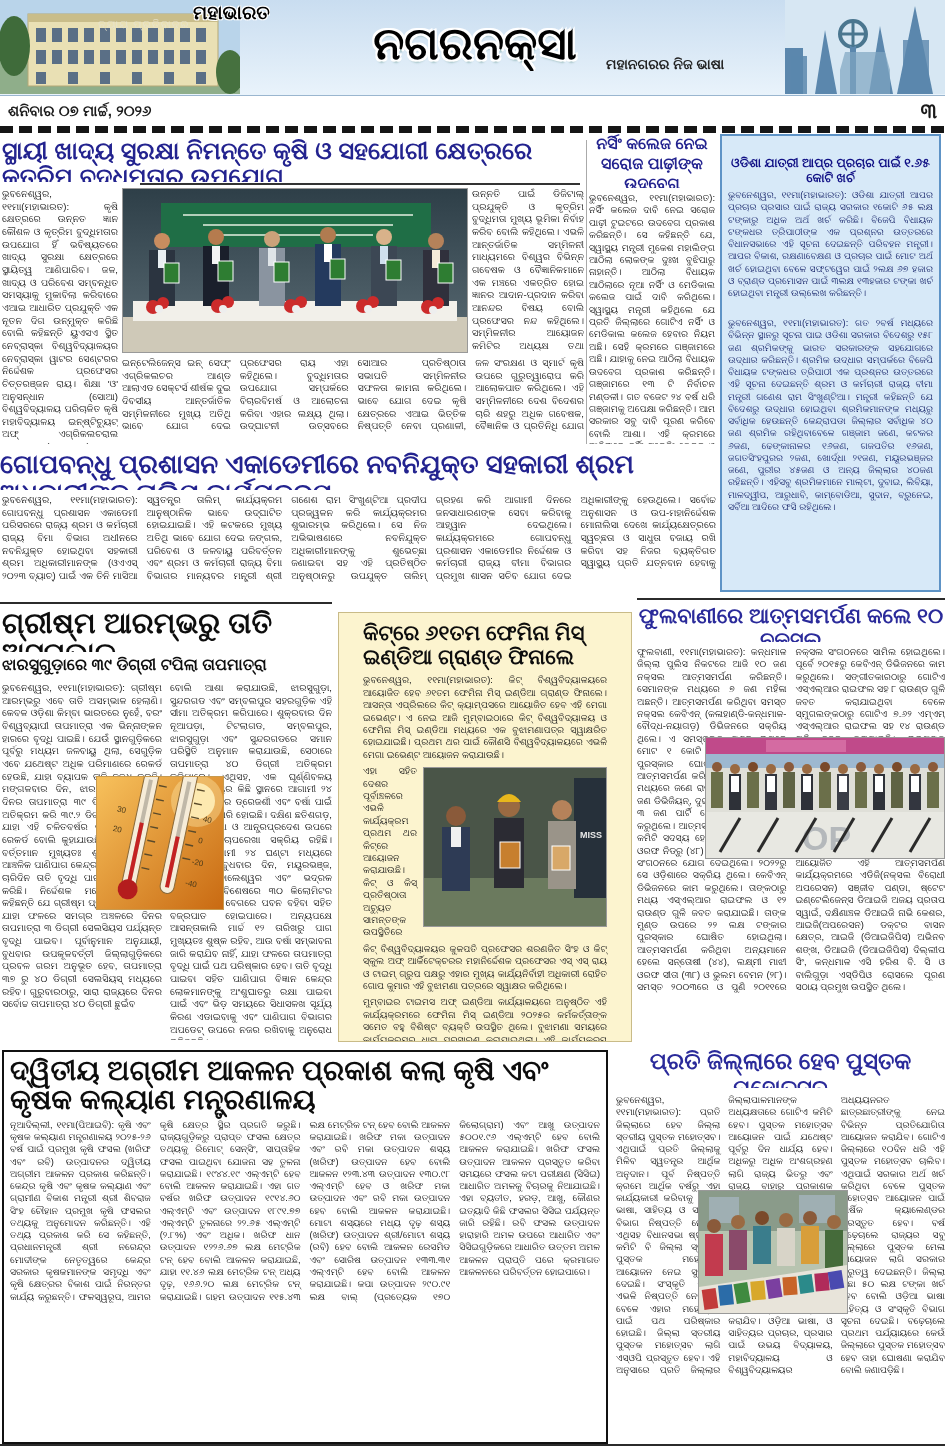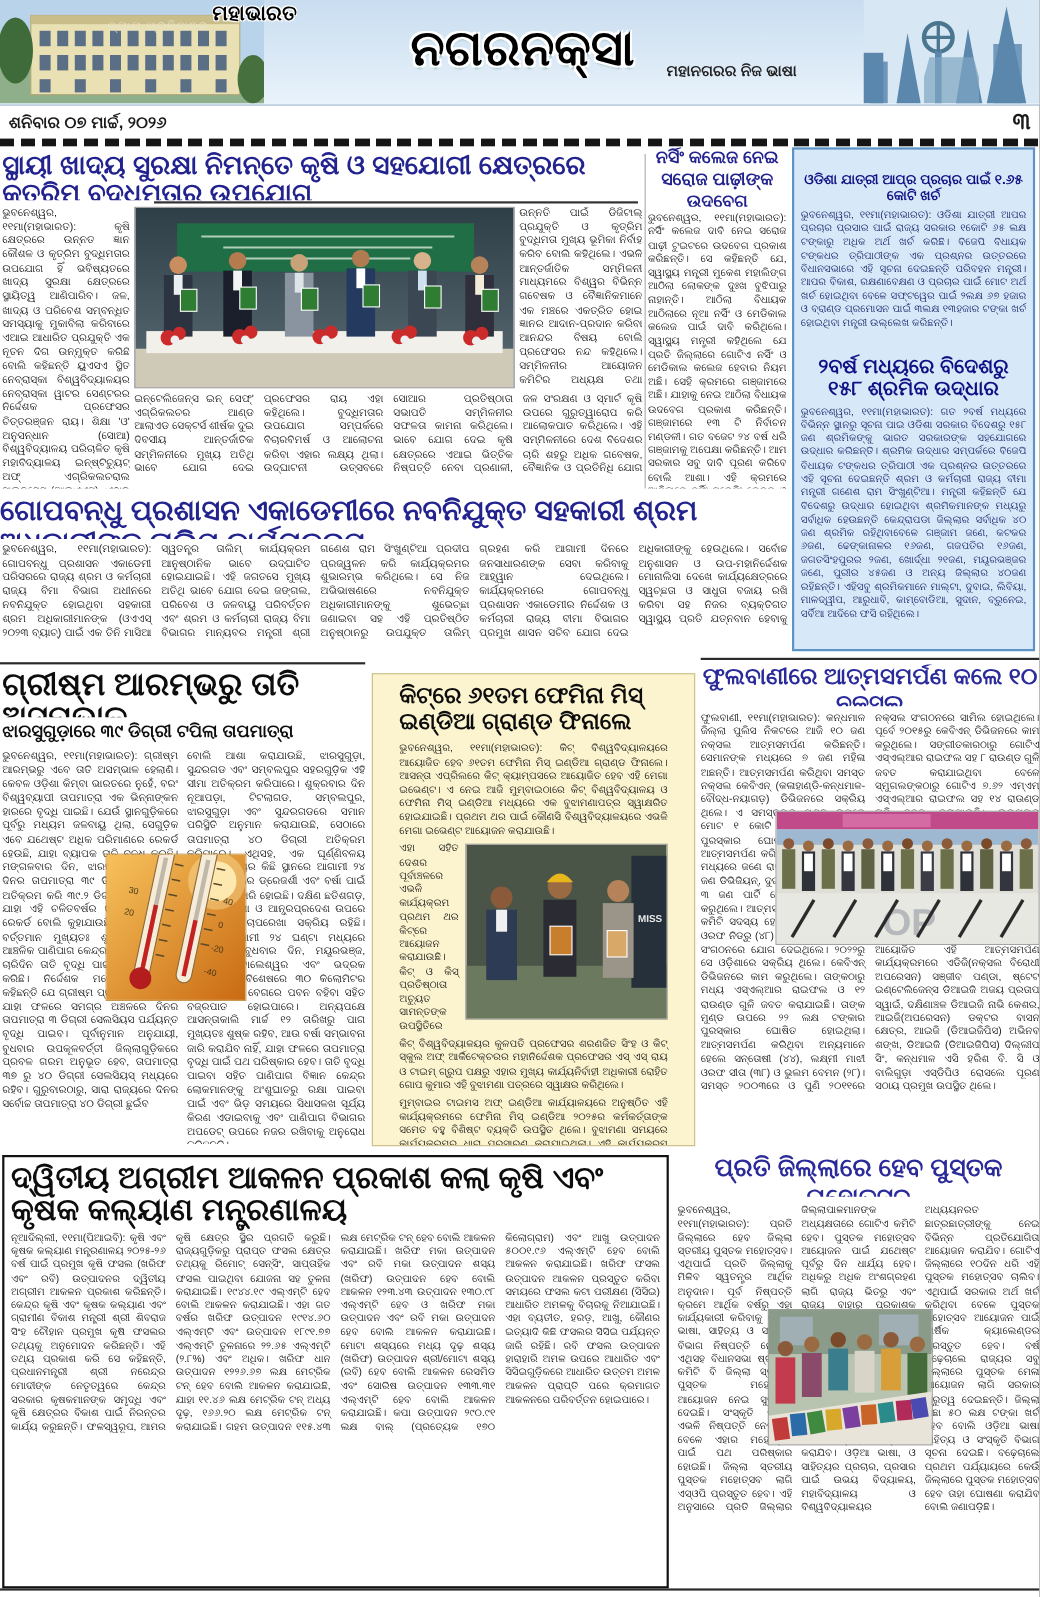--- a/index.html
+++ b/index.html
@@ -208,28 +208,27 @@
   </div>
 
   <div class="abs vrule" style="left:586px;top:140px;height:304px"></div>
 
   <div class="abs hl-blue" style="left:589px;top:134px;width:126px;height:54px;font-size:16px;line-height:1.25;text-align:center">ନର୍ସିଂ କଲେଜ ନେଇ ସରୋଜ ପାଢ଼ୀଙ୍କ ଉଦବେଗ</div>
   <div class="abs bodytext" style="left:589px;top:192px;width:126px;height:252px;font-size:9.4px">ଭୁବନେଶ୍ୱର, ୧୧ମା(ମହାଭାରତ): ନର୍ସିଂ କଲେଜ ଦାବି ନେଇ ସରୋଜ ପାଢ଼ୀ ଟୁଇଟରେ ଉଦବେଗ ପ୍ରକାଶ କରିଛନ୍ତି। ସେ କହିଛନ୍ତି ଯେ, ସ୍ୱାସ୍ଥ୍ୟ ମନ୍ତ୍ରୀ ମୁକେଶ ମହାଲିଙ୍ଗ ଆଠିଲା ଲୋକଙ୍କ ଦୁଃଖ ବୁଝିପାରୁ ନାହାନ୍ତି। ଆଠିଲା ବିଧାୟକ ଆଠିଲାରେ ନୂଆ ନର୍ସିଂ ଓ ମେଡିକାଲ କଲେଜ ପାଇଁ ଦାବି କରିଥିଲେ। ସ୍ୱାସ୍ଥ୍ୟ ମନ୍ତ୍ରୀ କହିଥିଲେ ଯେ ପ୍ରତି ଜିଲ୍ଲାରେ ଗୋଟିଏ ନର୍ସିଂ ଓ ମେଡିକାଲ କଲେଜ ହେବାର ନିୟମ ଅଛି। ସେହି କ୍ରମରେ ଗଞ୍ଜାମରେ ଅଛି। ଯାହାକୁ ନେଇ ଆଠିଲା ବିଧାୟକ ଉଦବେଗ ପ୍ରକାଶ କରିଛନ୍ତି। ଗଞ୍ଜାମରେ ୧୩ ଟି ନିର୍ବାଚନ ମଣ୍ଡଳୀ। ଗତ ବଜେଟ ୨୪ ବର୍ଷ ଧରି ଗଞ୍ଜାମକୁ ଅପେକ୍ଷା କରିଛନ୍ତି। ଆମ ସରକାର ସବୁ ଦାବି ପୂରଣ କରିବେ ବୋଲି ଆଶା। ଏହି କ୍ରମରେ ଆଠିଲାରେ ନର୍ସିଂ ଟ୍ରେନିଂ କେନ୍ଦ୍ର ଓ ମେଡିକାଲ କଲେଜ ହେବାର ଆବଶ୍ୟକତା ଥିବା ନେଇ ଟୁଇଟରେ ସରୋଜ ପାଢ଼ୀ କହିଛନ୍ତି।</div>
 
   <div id="box-right" class="abs">
     <div class="hl-blue" style="font-size:12.5px;text-align:center;color:#101085;margin-bottom:3px">ଓଡିଶା ଯାତ୍ରୀ ଆପ୍‌ର ପ୍ରଚାର ପାଇଁ ୧.୬୫ କୋଟି ଖର୍ଚ</div>
     <div class="bodytext" style="height:128px;overflow:hidden">ଭୁବନେଶ୍ୱର, ୧୧ମା(ମହାଭାରତ): ଓଡିଶା ଯାତ୍ରୀ ଆପର ପ୍ରଚାର ପ୍ରସାର ପାଇଁ ରାଜ୍ୟ ସରକାର ୧କୋଟି ୬୫ ଲକ୍ଷ ଟଙ୍କାରୁ ଅଧିକ ଅର୍ଥ ଖର୍ଚ କରିଛି। ବିଜେପି ବିଧାୟକ ଟଙ୍କଧର ତ୍ରିପାଠୀଙ୍କ ଏକ ପ୍ରଶ୍ନର ଉତ୍ତରରେ ବିଧାନସଭାରେ ଏହି ସୂଚନା ଦେଇଛନ୍ତି ପରିବହନ ମନ୍ତ୍ରୀ। ଆପର ବିକାଶ, ରକ୍ଷଣାବେକ୍ଷଣ ଓ ପ୍ରଚାର ପାଇଁ ମୋଟ ଅର୍ଥ ଖର୍ଚ ହୋଇଥିବା ବେଳେ ସଫ୍ଟୱେର ପାଇଁ ୨ଲକ୍ଷ ୬୭ ହଜାର ଓ ବ୍ରାଣ୍ଡ ପ୍ରମୋସନ ପାଇଁ ୩ଲକ୍ଷ ୧୩ହଜାର ଟଙ୍କା ଖର୍ଚ ହୋଇଥିବା ମନ୍ତ୍ରୀ ଉଲ୍ଲେଖ କରିଛନ୍ତି।</div>
-    <div class="hl-blue" style="font-size:18.5px;text-align:center;color:#101085;margin:6px 0 4px 0;line-height:1.1">୨ବର୍ଷ ମଧ୍ୟରେ ବିଦେଶରୁ ୧୫୮ ଶ୍ରମିକ ଉଦ୍ଧାର</div>
     <div class="bodytext" style="height:252px;overflow:hidden">ଭୁବନେଶ୍ୱର, ୧୧ମା(ମହାଭାରତ): ଗତ ୨ବର୍ଷ ମଧ୍ୟରେ ବିଭିନ୍ନ ସ୍ଥାନରୁ ସୂଚନା ପାଇ ଓଡିଶା ସରକାର ବିଦେଶରୁ ୧୫୮ ଜଣ ଶ୍ରମିକଙ୍କୁ ଭାରତ ସରକାରଙ୍କ ସହଯୋଗରେ ଉଦ୍ଧାର କରିଛନ୍ତି। ଶ୍ରମିକ ଉଦ୍ଧାର ସମ୍ପର୍କରେ ବିଜେପି ବିଧାୟକ ଟଙ୍କଧର ତ୍ରିପାଠୀ ଏକ ପ୍ରଶ୍ନର ଉତ୍ତରରେ ଏହି ସୂଚନା ଦେଇଛନ୍ତି ଶ୍ରମ ଓ କର୍ମଚାରୀ ରାଜ୍ୟ ବୀମା ମନ୍ତ୍ରୀ ଗଣେଶ ରାମ ସିଂଖୁଣ୍ଟିଆ। ମନ୍ତ୍ରୀ କହିଛନ୍ତି ଯେ ବିଦେଶରୁ ଉଦ୍ଧାର ହୋଇଥିବା ଶ୍ରମିକମାନଙ୍କ ମଧ୍ୟରୁ ସର୍ବାଧିକ ହେଉଛନ୍ତି କେନ୍ଦ୍ରାପଡା ଜିଲ୍ଲାର ସର୍ବାଧିକ ୪୦ ଜଣ ଶ୍ରମିକ ରହିଥିବାବେଳେ ଗଞ୍ଜାମ ଜଣେ, କଟକର ୬ଜଣ, ଢେଙ୍କାନାଳର ୧୬ଜଣ, ଗଜପତିର ୧୬ଜଣ, ଜଗତସିଂହପୁରର ୨ଜଣ, ଖୋର୍ଦ୍ଧା ୨୧ଜଣ, ମୟୂରଭଞ୍ଜର ଜଣେ, ପୁରୀର ୪୫ଜଣ ଓ ଅନ୍ୟ ଜିଲ୍ଲାର ୪୦ଜଣ ରହିଛନ୍ତି। ଏହିସବୁ ଶ୍ରମିକମାନେ ମାଲ୍ଟା, ଦୁବାଇ, ଲିବିୟା, ମାଳଦ୍ୱୀପ, ଆରୁଧାବି, କାମ୍ବୋଡିଆ, ସୁଦାନ, ବ୍ରୁନେଇ, ସର୍ବିଆ ଆଦିରେ ଫସି ରହିଥିଲେ।</div>
   </div>
 
   <div class="abs hl-blue" style="left:0px;top:450px;width:716px;height:40px;font-size:26px;line-height:1.1">ଗୋପବନ୍ଧୁ ପ୍ରଶାସନ ଏକାଡେମୀରେ ନବନିଯୁକ୍ତ ସହକାରୀ ଶ୍ରମ ଅଧିକାରୀଙ୍କ ତାଲିମ୍ କାର୍ଯ୍ୟକ୍ରମ</div>
   <div class="abs bodytext cols5" style="left:2px;top:494px;width:714px;height:100px">
     <span>ଭୁବନେଶ୍ୱର, ୧୧ମା(ମହାଭାରତ): ଗୋପବନ୍ଧୁ ପ୍ରଶାସନ ଏକାଡେମୀ ପରିସରରେ ରାଜ୍ୟ ଶ୍ରମ ଓ କର୍ମଚାରୀ ରାଜ୍ୟ ବିମା ବିଭାଗ ଅଧୀନରେ ନବନିଯୁକ୍ତ ହୋଇଥିବା ସହକାରୀ ଶ୍ରମ ଅଧିକାରୀମାନଙ୍କ (ଓଏଏସ୍ ୨୦୨୩ ବ୍ୟାଚ୍) ପାଇଁ</span>
-    <span>ଏକ ତିନି ମାସିଆ ସ୍ୱତନ୍ତ୍ର ତାଲିମ୍ କାର୍ଯ୍ୟକ୍ରମ ଆନୁଷ୍ଠାନିକ ଭାବେ ଉଦ୍‌ଘାଟିତ ହୋଇଯାଇଛି। ଏହି ଜଗତସେ ମୁଖ୍ୟ ଅତିଥି ଭାବେ ଯୋଗ ଦେଇ ଜଙ୍ଗଲ, ପରିବେଶ ଓ ଜଳବାୟୁ ପରିବର୍ତ୍ତନ ଏବଂ ଶ୍ରମ ଓ କର୍ମଚାରୀ ରାଜ୍ୟ ବିମା</span>
+    <span>ଏକ ତିନି ମାସିଆ ସ୍ୱତନ୍ତ୍ର ତାଲିମ୍ କାର୍ଯ୍ୟକ୍ରମ ଆନୁଷ୍ଠାନିକ ଭାବେ ଉଦ୍‌ଘାଟିତ ହୋଇଯାଇଛି। ଏହି କଟକରେ ମୁଖ୍ୟ ଅତିଥି ଭାବେ ଯୋଗ ଦେଇ ଜଙ୍ଗଲ, ପରିବେଶ ଓ ଜଳବାୟୁ ପରିବର୍ତ୍ତନ ଏବଂ ଶ୍ରମ ଓ କର୍ମଚାରୀ ରାଜ୍ୟ ବିମା</span>
     <span>ବିଭାଗର ମାନ୍ୟବର ମନ୍ତ୍ରୀ ଶ୍ରୀ ଗଣେଶ ରାମ ସିଂଖୁଣ୍ଟିଆ ପ୍ରଦୀପ ପ୍ରଜ୍ୱଳନ କରି କାର୍ଯ୍ୟକ୍ରମର ଶୁଭାରମ୍ଭ କରିଥିଲେ। ସେ ନିଜ ଅଭିଭାଷଣରେ ନବନିଯୁକ୍ତ ଅଧିକାରୀମାନଙ୍କୁ ଶୁଭେଚ୍ଛା ଜଣାଇବା ସହ ଏହି ପ୍ରତିଷ୍ଠିତ ଅନୁଷ୍ଠାନରୁ</span>
     <span>ଉପଯୁକ୍ତ ତାଲିମ୍ ଗ୍ରହଣ କରି ଆଗାମୀ ଦିନରେ ଜନସାଧାରଣଙ୍କ ସେବା କରିବାକୁ ଆହ୍ୱାନ ଦେଇଥିଲେ। କାର୍ଯ୍ୟକ୍ରମରେ ଗୋପବନ୍ଧୁ ପ୍ରଶାସନ ଏକାଡେମୀର ନିର୍ଦ୍ଦେଶକ ଓ କର୍ମଚାରୀ ରାଜ୍ୟ ବୀମା ବିଭାଗର ପ୍ରମୁଖ ଶାସନ ସଚିବ ଯୋଗ ଦେଇ ଅଧିକାରୀଙ୍କୁ</span>
     <span>ହେଉଥିଲେ। ସର୍ବୋଚ୍ଚ ଅନୁଶାସନ ଓ ଉପ-ମହାନିର୍ଦ୍ଦେଶକ ମୋନାଲିସା ଦେଖେ କାର୍ଯ୍ୟକ୍ଷେତ୍ରରେ ସ୍ୱଚ୍ଛତା ଓ ସାଧୁତା ବଜାୟ ରଖି କରିବା ସହ ନିଜର ବ୍ୟକ୍ତିଗତ ସ୍ୱାସ୍ଥ୍ୟ ପ୍ରତି ଯତ୍ନବାନ ହେବାକୁ ଅନୁରୋଧ କରି ଧନ୍ୟବାଦ ଅର୍ପଣ କରିଥିଲେ।</span>
   </div>
 
   <div class="abs hrule" style="left:0;top:602px;width:332px"></div>
   <div class="abs hl-black" style="left:2px;top:608px;width:330px;height:44px;font-size:29px;line-height:1.05">ଗ୍ରୀଷ୍ମ ଆରମ୍ଭରୁ ତାତି ଅସମ୍ଭାଳ</div>
   <div class="abs hl-black" style="left:2px;top:656px;width:330px;height:22px;font-size:16px">ଝାରସୁଗୁଡ଼ାରେ ୩୯ ଡିଗ୍ରୀ ଟପିଲା ତାପମାତ୍ରା</div>
   <div class="abs bodytext" style="left:2px;top:682px;width:160px;height:358px">ଭୁବନେଶ୍ୱର, ୧୧ମା(ମହାଭାରତ): ଗ୍ରୀଷ୍ମ ଆରମ୍ଭରୁ ଏବେ ତାତି ଅସମ୍ଭାଳ ହେଲାଣି। କେବଳ ଓଡ଼ିଶା କିମ୍ବା ଭାରତରେ ନୁହେଁ, ବରଂ ବିଶ୍ୱବ୍ୟାପୀ ତାପମାତ୍ରା ଏକ ଭିନ୍ନାଙ୍କନ ହାରରେ ବୃଦ୍ଧି ପାଇଛି। ଯେଉଁ ସ୍ଥାନଗୁଡ଼ିକରେ ପୂର୍ବରୁ ମଧ୍ୟମ ଜଳବାୟୁ ଥିଲା, ସେଗୁଡ଼ିକ ଏବେ ଯଥେଷ୍ଟ ଅଧିକ ପରିମାଣରେ ରେକର୍ଡ ହେଉଛି, ଯାହା ବ୍ୟାପକ ତାତି ବୃଦ୍ଧି କରୁଛି। ମଙ୍ଗଳବାର ଦିନ, ଝାରସୁଗୁଡ଼ା ଜିଲ୍ଲାରେ ଦିନର ତାପମାତ୍ରା ୩୯ ଡିଗ୍ରୀ ସେଲସିୟସ ଅତିକ୍ରମ କରି ୩୯.୨ ଡିଗ୍ରୀରେ ପହଞ୍ଚିଥିଲା, ଯାହା ଏହି ଚଳିତବର୍ଷର ଗ୍ରୀଷ୍ମପ୍ରବାହର ରେକର୍ଡ ବୋଲି କୁହାଯାଉଛି। ରାଜ୍ୟର ପାଗ ବର୍ତ୍ତମାନ ମୁଖ୍ୟତଃ ଶୁଷ୍କ ରହିଥିବାରୁ, ଆଞ୍ଚଳିକ ପାଣିପାଗ କେନ୍ଦ୍ର ମାର୍ଚ୍ଚ ୧୧ ତାରିଖରୁ ଚାରିଦିନ ତାତି ବୃଦ୍ଧି ପାଇବାର ପୂର୍ବାନୁମାନ କରିଛି। ନିର୍ଦ୍ଦେଶକ ମନୋରମା ମହାନ୍ତି କହିଛନ୍ତି ଯେ ଗ୍ରୀଷ୍ମ ପ୍ରବାହ ଜାରି ରହିବ, ଯାହା ଫଳରେ ସମଗ୍ର ଅଞ୍ଚଳରେ ଦିନର ତାପମାତ୍ରା ୩ ଡିଗ୍ରୀ ସେଲସିୟସ ପର୍ଯ୍ୟନ୍ତ ବୃଦ୍ଧି ପାଇବ। ପୂର୍ବାନୁମାନ ଅନୁଯାୟୀ, ବୁଧବାର ଉପକୂଳବର୍ତ୍ତୀ ଜିଲ୍ଲାଗୁଡ଼ିକରେ ପ୍ରବଳ ଗରମ ଅନୁଭୂତ ହେବ, ତାପମାତ୍ରା ୩୭ ରୁ ୪୦ ଡିଗ୍ରୀ ସେଲସିୟସ୍ ମଧ୍ୟରେ ରହିବ। ଗୁରୁବାରଠାରୁ, ସାରା ରାଜ୍ୟରେ ଦିନର ସର୍ବୋଚ୍ଚ ତାପମାତ୍ରା ୪୦ ଡିଗ୍ରୀ ଛୁଇଁବ</div>
   <div class="abs bodytext" style="left:170px;top:682px;width:162px;height:358px">ବୋଲି ଆଶା କରାଯାଉଛି, ଝାରସୁଗୁଡ଼ା, ସୁନ୍ଦରଗଡ ଏବଂ ସମ୍ବଲପୁର ସହରଗୁଡ଼ିକ ଏହି ସୀମା ଅତିକ୍ରମ କରିପାରେ। ଶୁକ୍ରବାର ଦିନ ନୂଆପଡ଼ା, ଟିଟଲାଗଡ, ସମ୍ବଲପୁର, ଝାରସୁଗୁଡ଼ା ଏବଂ ସୁନ୍ଦରଗଡରେ ସମାନ ପରିସ୍ଥିତି ଅନୁମାନ କରାଯାଉଛି, ସେଠାରେ ତାପମାତ୍ରା ୪୦ ଡିଗ୍ରୀ ଅତିକ୍ରମ କରିପାରେ। ଏଥିସହ, ଏକ ଘୂର୍ଣ୍ଣିବଳୟ ପରିସର ରାଜ୍ୟର କିଛି ସ୍ଥାନରେ ଆଗାମୀ ୨୪ ଘଣ୍ଟା ମଧ୍ୟରେ ଡ୍ରେଜର୍ଶୀ ଏବଂ ବର୍ଷା ପାଇଁ ଯେଉଁ ଦୃଷ୍ଟି ଜାରି ହୋଇଛି। ଦକ୍ଷିଣ ଛତିଶଗଡ଼, ଉତ୍ତର ଓଡ଼ିଶା ଓ ଆନ୍ଧ୍ରପ୍ରଦେଶ ଉପରେ ଏକ ନିମ୍ନ ଚାପରେଖା ସକ୍ରିୟ ରହିଛି। ଫଳରେ ଆଗାମୀ ୨୪ ଘଣ୍ଟା ମଧ୍ୟରେ ବିଶେଷକରି, ବୁଧବାର ଦିନ, ମୟୂରଭଞ୍ଜ, କେନ୍ଦୁଝର, ବାଲେଶ୍ୱର ଏବଂ ଭଦ୍ରକ ଜିଲ୍ଲାର ସ୍ଥାନବିଶେଷରେ ୩୦ କିଲୋମିଟର ପ୍ରତି ଘଣ୍ଟା ବେଗରେ ପବନ ବହିବା ସହିତ ବଜ୍ରପାତ ହୋଇପାରେ। ଅନ୍ୟପକ୍ଷେ ଆସନ୍ତାକାଲି ମାର୍ଚ୍ଚ ୧୨ ତାରିଖରୁ ପାଗ ମୁଖ୍ୟତଃ ଶୁଷ୍କ ରହିବ, ଆଉ ବର୍ଷା ସମ୍ଭାବନା ଜାରି କରାଯିବ ନାହିଁ, ଯାହା ଫଳରେ ତାପମାତ୍ରା ବୃଦ୍ଧି ପାଇଁ ପଥ ପରିଷ୍କାର ହେବ। ତାତି ବୃଦ୍ଧି ପାଇବା ସହିତ ପାଣିପାଗ ବିଜ୍ଞାନ କେନ୍ଦ୍ର ଲୋକମାନଙ୍କୁ ଅଂଶୁଘାତରୁ ରକ୍ଷା ପାଇବା ପାଇଁ ଏବଂ ଭିଡ଼ ସମୟରେ ସିଧାସଳଖ ସୂର୍ଯ୍ୟ କିରଣ ଏଡାଇବାକୁ ଏବଂ ପାଣିପାଗ ବିଭାଗର ଅପଡେଟ୍ ଉପରେ ନଜର ରଖିବାକୁ ଅନୁରୋଧ କରିଛନ୍ତି।</div>

